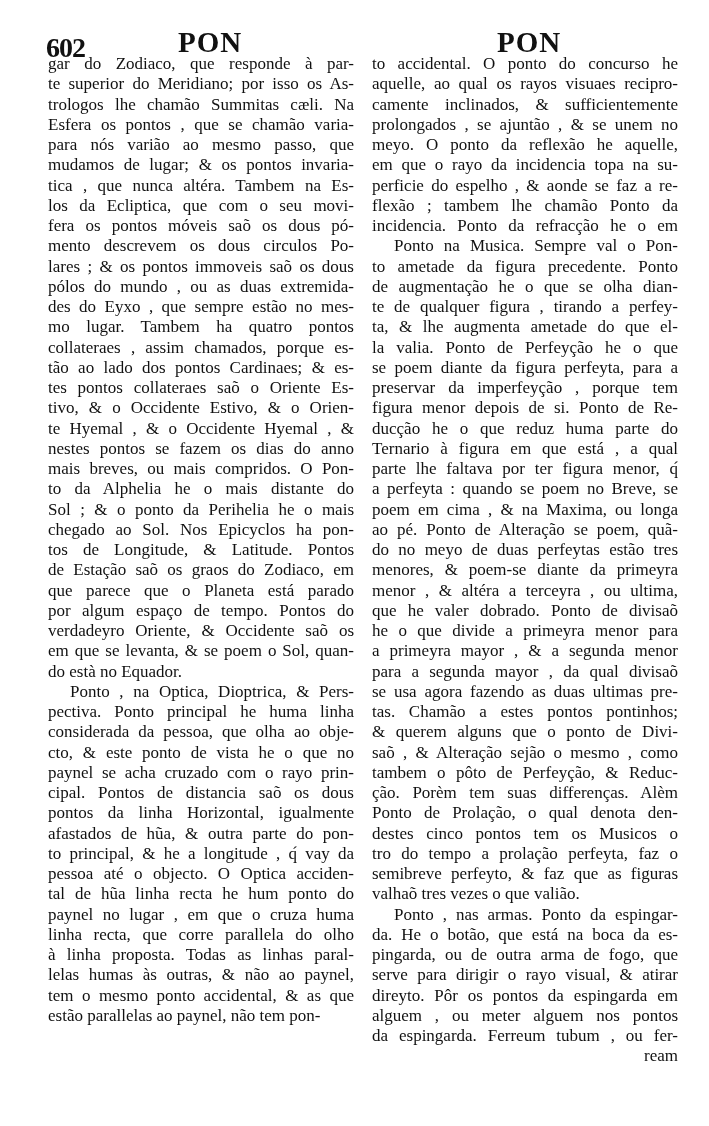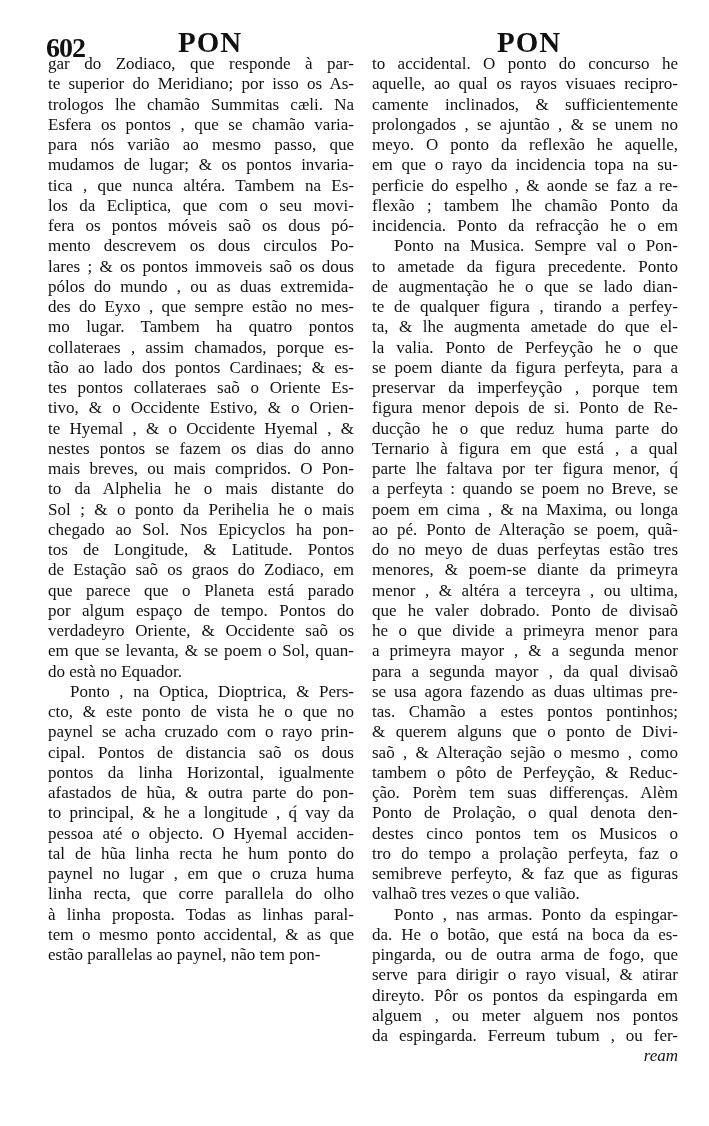--- a/index.html
+++ b/index.html
@@ -8,21 +8,21 @@
   .page-number { position: absolute; left: 46px; top: 32px; font-size: 28px; font-weight: bold; letter-spacing: -1px; }
   .running-head { position: absolute; top: 26px; font-size: 29px; font-weight: bold; letter-spacing: 1px; }
   .rh-left { left: 178px; }
   .rh-right { left: 497px; }
   .column { position: absolute; top: 54px; width: 306px; font-size: 17px; line-height: 20.25px; }
   .col-left { left: 48px; }
   .col-right { left: 372px; }
   .line { display: block; white-space: nowrap; text-align: justify; text-align-last: justify; height: 20.25px; overflow: visible; }
   .line.last { text-align-last: left; }
   .line.indent { padding-left: 22px; }
-  .catchword { text-align: right; text-align-last: right; font-style: italic; }
+  .catchword { text-align: right; text-align-last: right; }
 </style>
 </head>
 <body>
 
 <div class="page-number">602</div>
 <div class="running-head rh-left">PON</div>
 <div class="running-head rh-right">PON</div>
 
 <div class="column col-left" id="col-left">
     <span class="line">gar do Zodiaco, que responde à par-</span>
@@ -50,47 +50,50 @@
     <span class="line">Sol ; &amp; o ponto da Perihelia he o mais</span>
     <span class="line">chegado ao Sol. Nos Epicyclos ha pon-</span>
     <span class="line">tos de Longitude, &amp; Latitude. Pontos</span>
     <span class="line">de Estação saõ os graos do Zodiaco, em</span>
     <span class="line">que parece que o Planeta está parado</span>
     <span class="line">por algum espaço de tempo. Pontos do</span>
     <span class="line">verdadeyro Oriente, &amp; Occidente saõ os</span>
     <span class="line">em que se levanta, &amp; se poem o Sol, quan-</span>
     <span class="line last">do està no Equador.</span>
     <span class="line indent">Ponto , na Optica, Dioptrica, &amp; Pers-</span>
+    <span class="line">pectiva. Ponto principal he huma linha</span>
+    <span class="line">considerada da pessoa, que olha ao obje-</span>
     <span class="line">cto, &amp; este ponto de vista he o que no</span>
     <span class="line">paynel se acha cruzado com o rayo prin-</span>
     <span class="line">cipal. Pontos de distancia saõ os dous</span>
     <span class="line">pontos da linha Horizontal, igualmente</span>
     <span class="line">afastados de hũa, &amp; outra parte do pon-</span>
     <span class="line">to principal, &amp; he a longitude , q́ vay da</span>
-    <span class="line">pessoa até o objecto. O Hyemal acciden-</span>
+    <span class="line">pessoa até o objecto. O Optica acciden-</span>
     <span class="line">tal de hũa linha recta he hum ponto do</span>
     <span class="line">paynel no lugar , em que o cruza huma</span>
     <span class="line">linha recta, que corre parallela do olho</span>
     <span class="line">à linha proposta. Todas as linhas paral-</span>
+    <span class="line">lelas humas às outras, &amp; não ao paynel,</span>
     <span class="line">tem o mesmo ponto accidental, &amp; as que</span>
     <span class="line last">estão parallelas ao paynel, não tem pon-</span>
   </div>
 <div class="column col-right" id="col-right">
     <span class="line">to accidental. O ponto do concurso he</span>
     <span class="line">aquelle, ao qual os rayos visuaes recipro-</span>
     <span class="line">camente inclinados, &amp; sufficientemente</span>
     <span class="line">prolongados , se ajuntão , &amp; se unem no</span>
     <span class="line">meyo. O ponto da reflexão he aquelle,</span>
     <span class="line">em que o rayo da incidencia topa na su-</span>
     <span class="line">perficie do espelho , &amp; aonde se faz a re-</span>
     <span class="line">flexão ; tambem lhe chamão Ponto da</span>
     <span class="line">incidencia. Ponto da refracção he o em</span>
     <span class="line indent">Ponto na Musica. Sempre val o Pon-</span>
     <span class="line">to ametade da figura precedente. Ponto</span>
-    <span class="line">de augmentação he o que se lado dian-</span>
+    <span class="line">de augmentação he o que se olha dian-</span>
     <span class="line">te de qualquer figura , tirando a perfey-</span>
     <span class="line">ta, &amp; lhe augmenta ametade do que el-</span>
     <span class="line">la valia. Ponto de Perfeyção he o que</span>
     <span class="line">se poem diante da figura perfeyta, para a</span>
     <span class="line">preservar da imperfeyção , porque tem</span>
     <span class="line">figura menor depois de si. Ponto de Re-</span>
     <span class="line">ducção he o que reduz huma parte do</span>
     <span class="line">Ternario à figura em que está , a qual</span>
     <span class="line">parte lhe faltava por ter figura menor, q́</span>
     <span class="line">a perfeyta : quando se poem no Breve, se</span>

